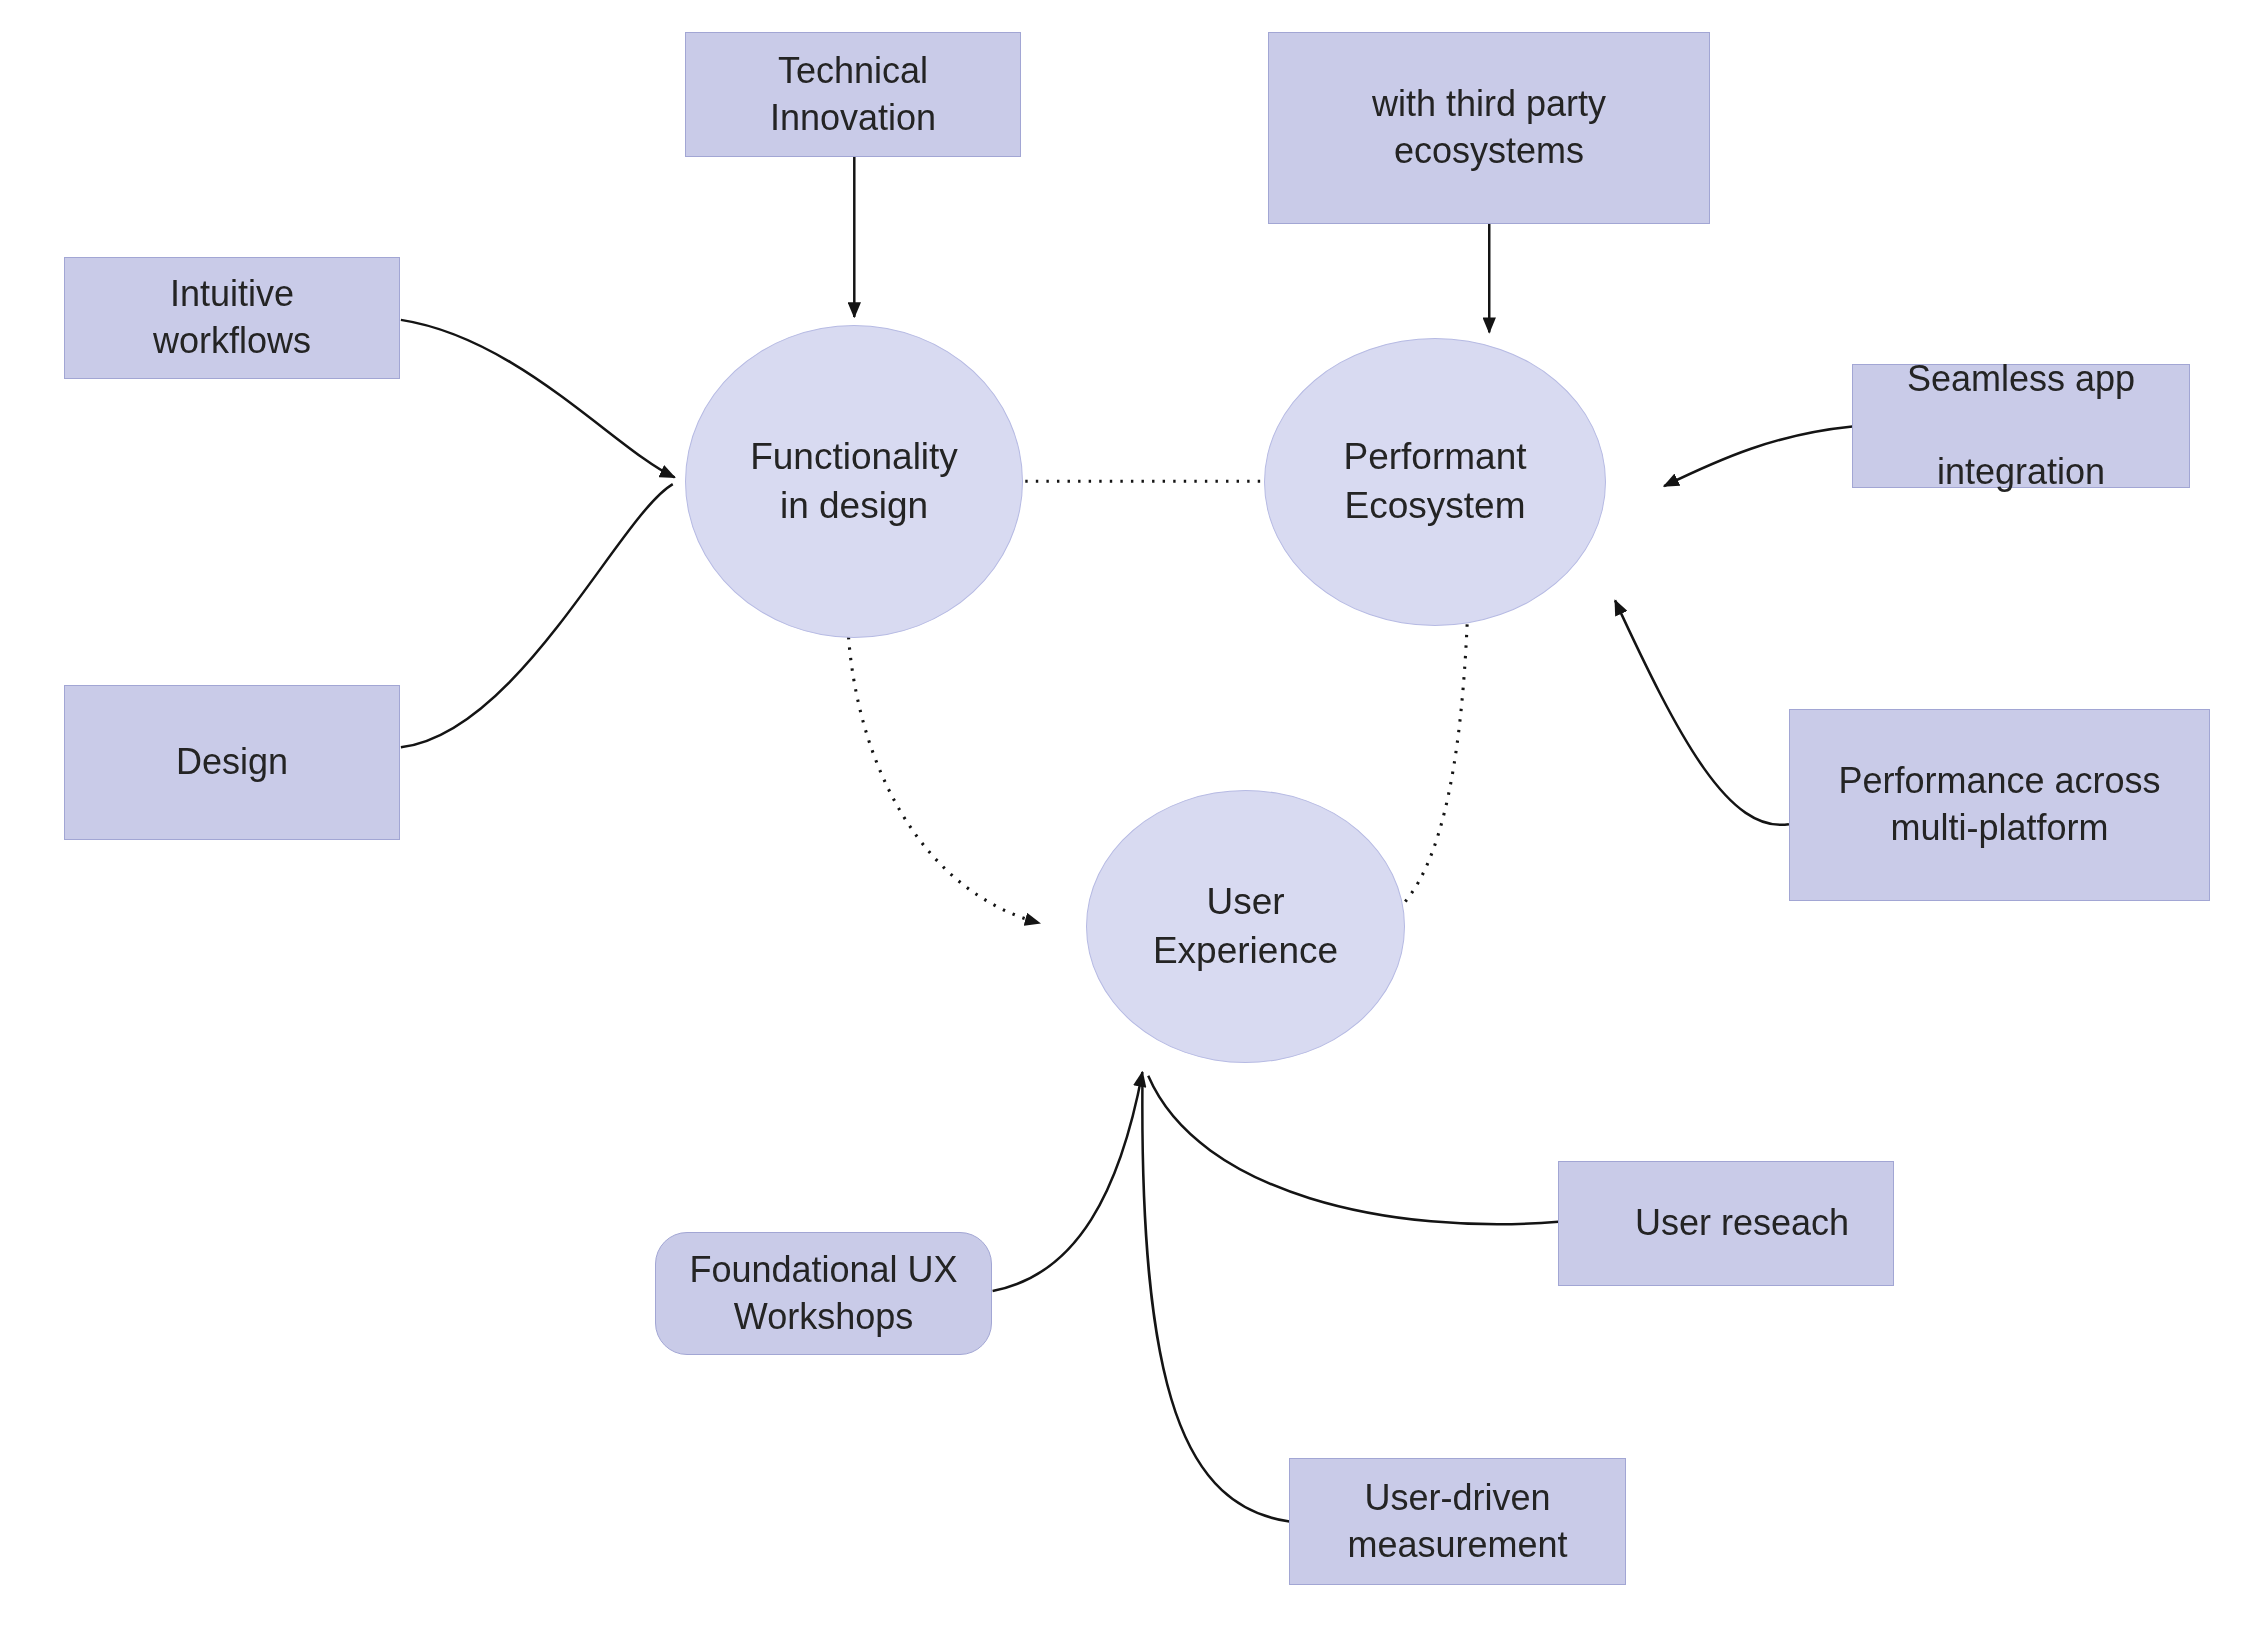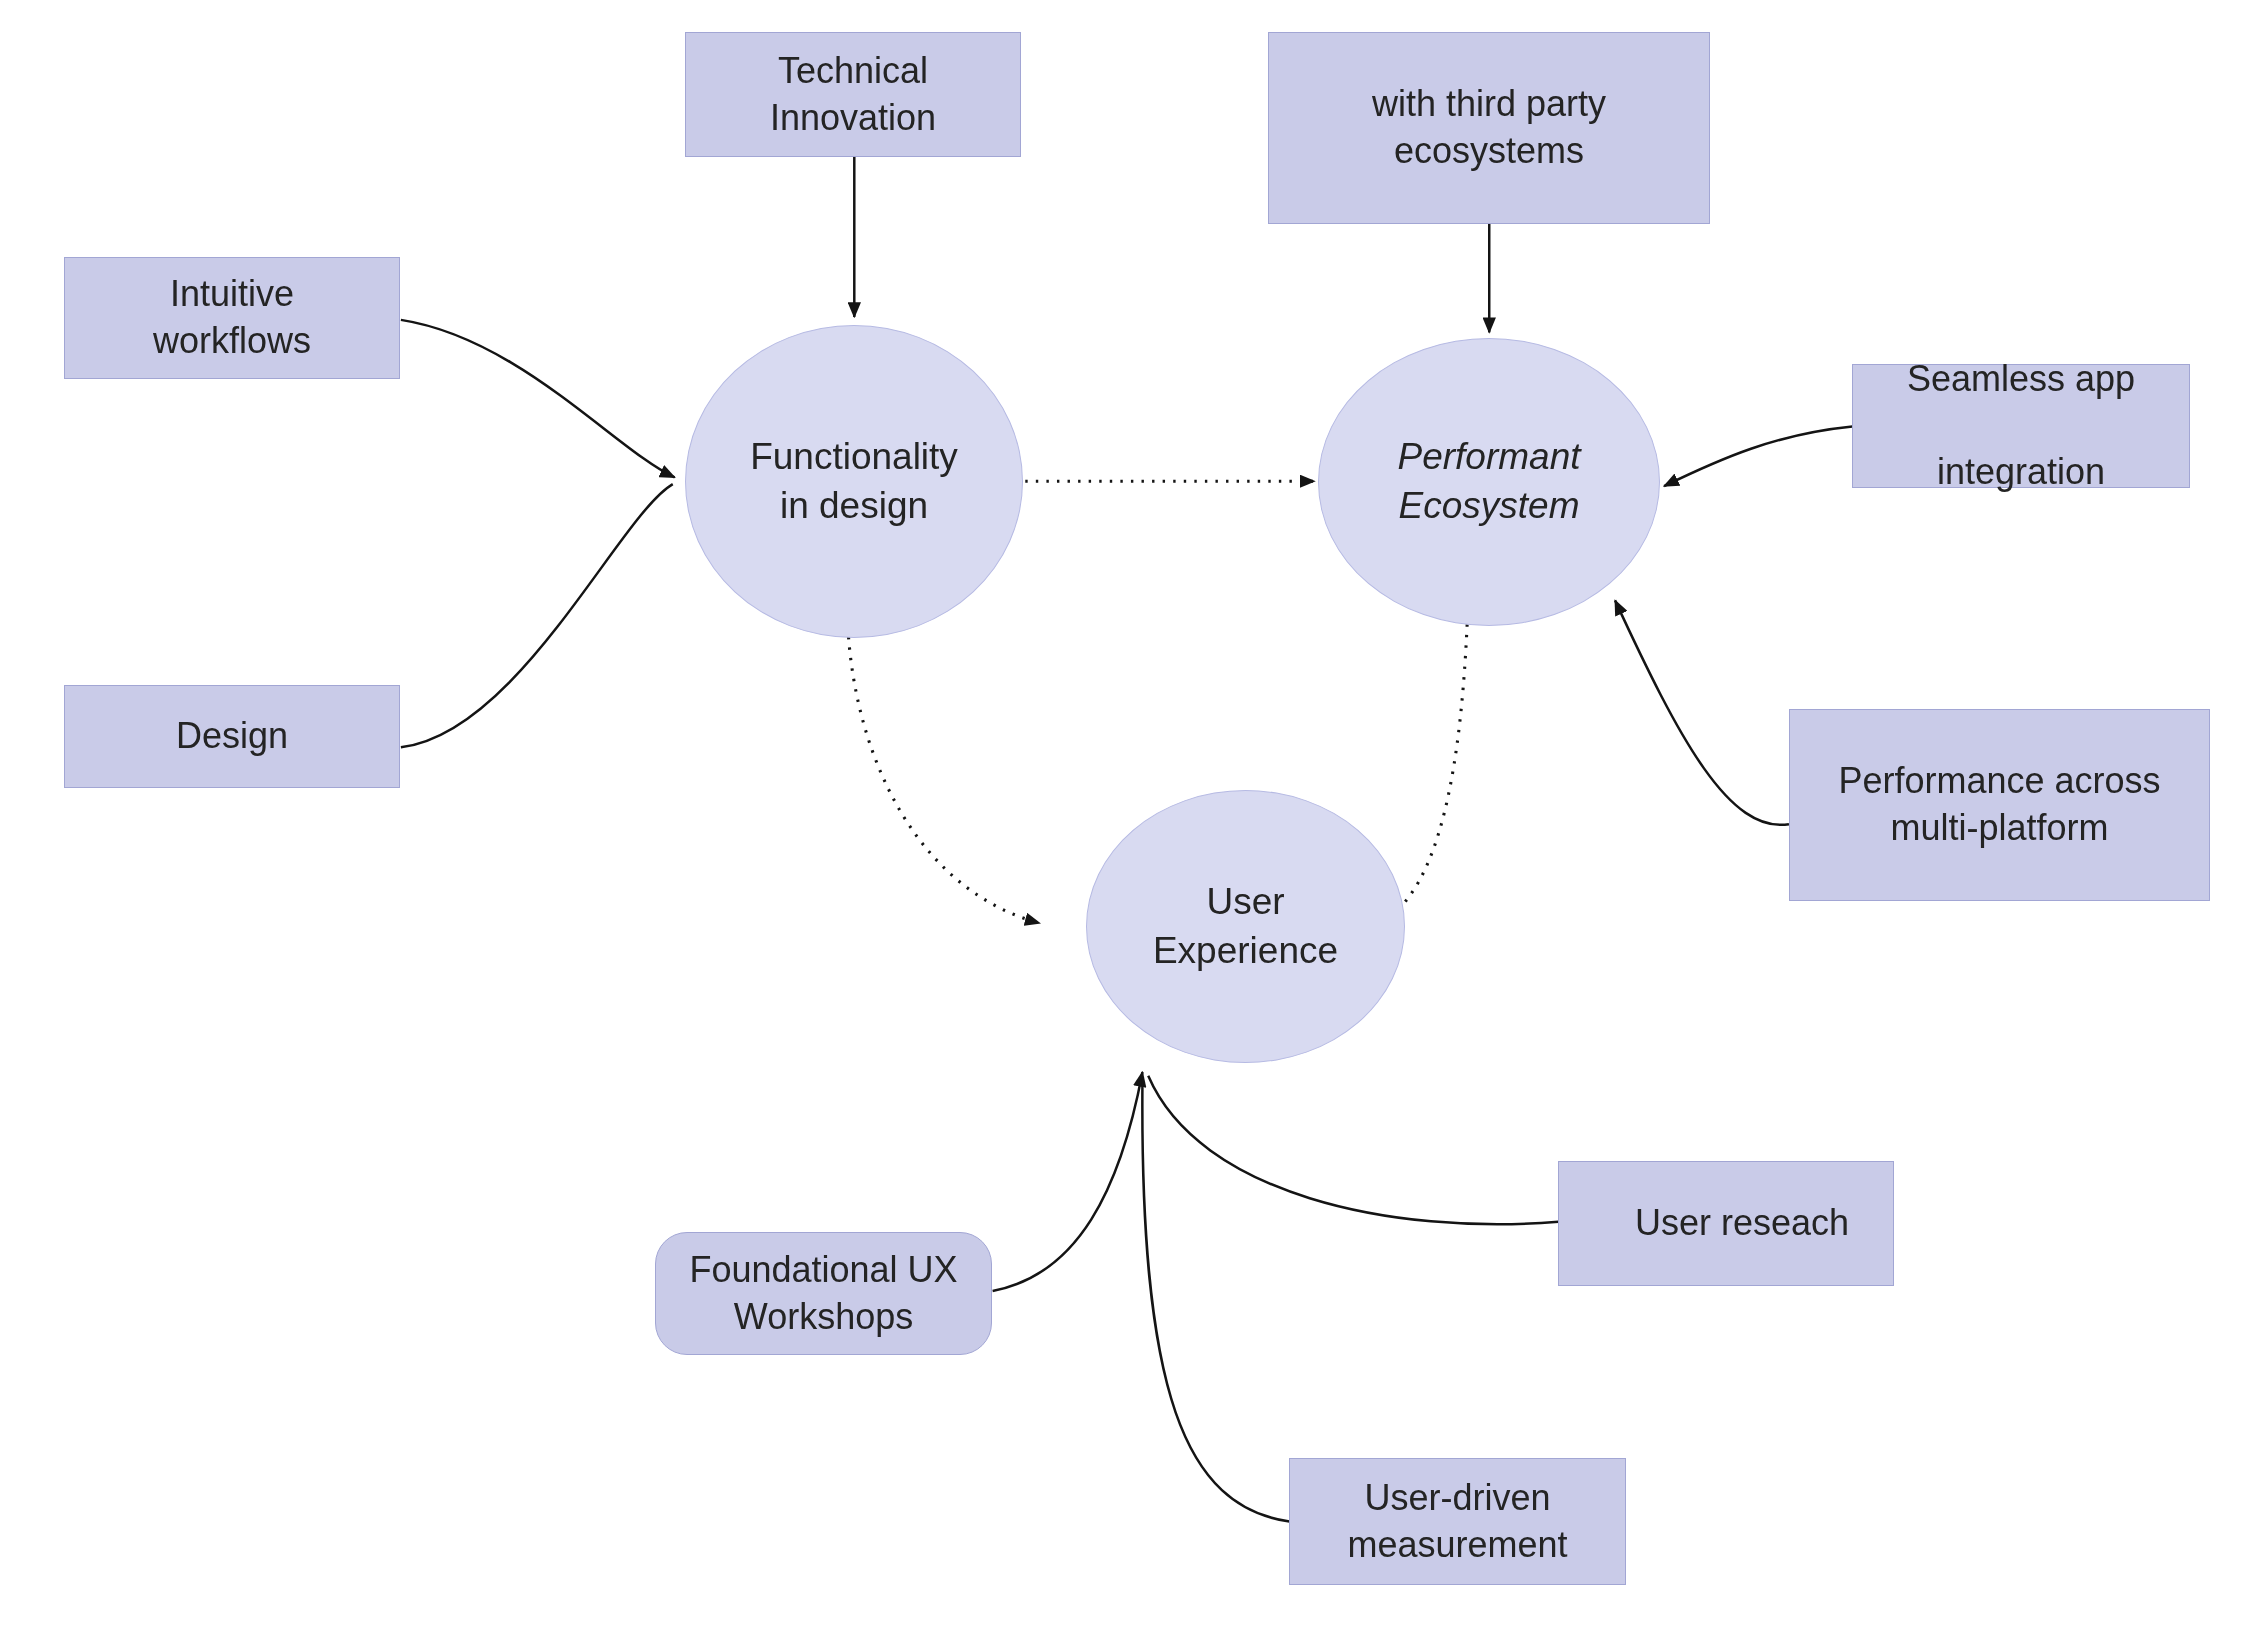--- a/index.html
+++ b/index.html
@@ -80,21 +80,21 @@
         <div class="node-label-line">Innovation</div>
       </div>
       <div class="node-box" style="left: 1268px; top: 32px; width: 442px; height: 192px;">
         <div class="node-label-line">with third party</div>
         <div class="node-label-line">ecosystems</div>
       </div>
       <div class="node-box" style="left: 64px; top: 257px; width: 336px; height: 122px;">
         <div class="node-label-line">Intuitive</div>
         <div class="node-label-line">workflows</div>
       </div>
-      <div class="node-box" style="left: 64px; top: 685px; width: 336px; height: 103px;">
+      <div class="node-box" style="left: 64px; top: 685px; width: 336px; height: 155px;">
         <div class="node-label-line">Design</div>
       </div>
       <div class="node-box" style="left: 1852px; top: 364px; width: 338px; height: 124px; gap: 46px;">
         <div class="node-label-line">Seamless app</div>
         <div class="node-label-line">integration</div>
       </div>
       <div class="node-box" style="left: 1789px; top: 709px; width: 421px; height: 192px;">
         <div class="node-label-line">Performance across</div>
         <div class="node-label-line">multi-platform</div>
       </div>
@@ -106,21 +106,21 @@
         <div class="node-label-line">User reseach</div>
       </div>
       <div class="node-box" style="left: 1289px; top: 1458px; width: 337px; height: 127px;">
         <div class="node-label-line">User-driven</div>
         <div class="node-label-line">measurement</div>
       </div>
       <div class="node-ellipse" style="left: 685px; top: 325px; width: 338px; height: 313px;">
         <div class="node-label-line">Functionality</div>
         <div class="node-label-line">in design</div>
       </div>
-      <div class="node-ellipse" style="left: 1318px; top: 338px; width: 342px; height: 288px; font-style: italic;">
+      <div class="node-ellipse" style="left: 1264px; top: 338px; width: 342px; height: 288px;">
         <div class="node-label-line">Performant</div>
         <div class="node-label-line">Ecosystem</div>
       </div>
       <div class="node-ellipse" style="left: 1086px; top: 790px; width: 319px; height: 273px;">
         <div class="node-label-line">User</div>
         <div class="node-label-line">Experience</div>
       </div>
     </div>
 </div>
 

